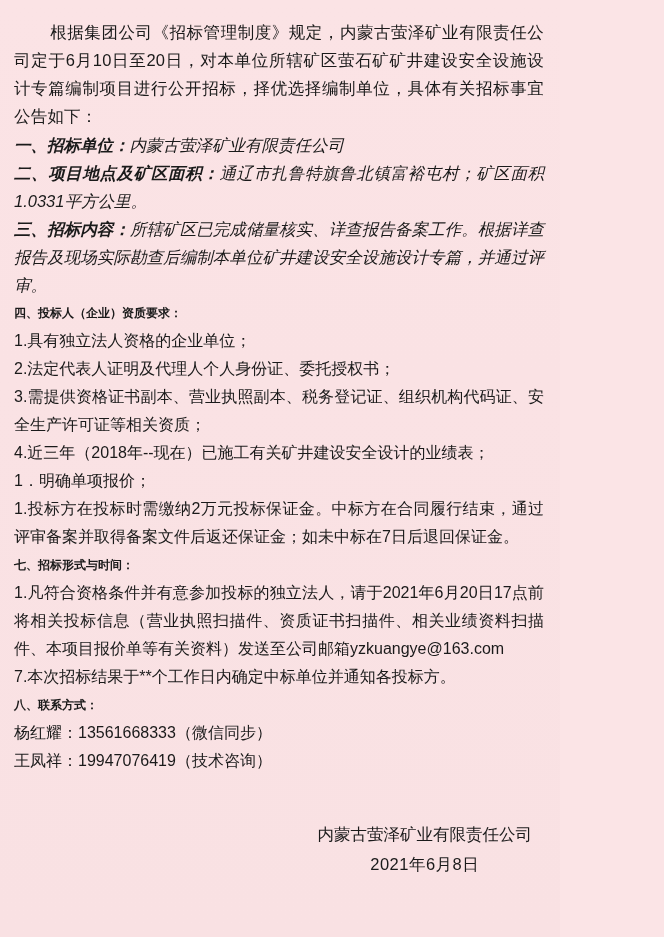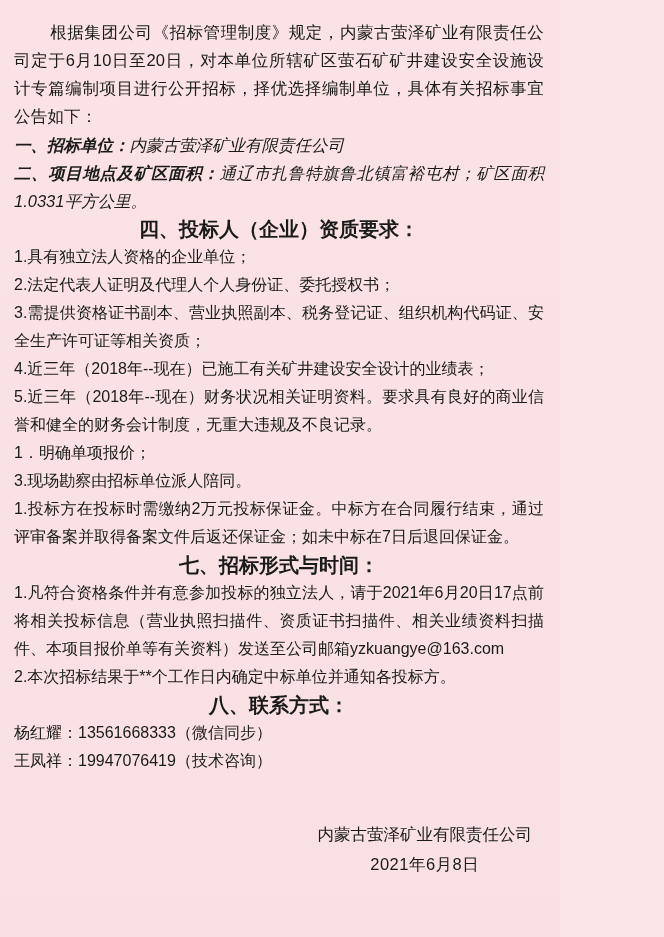--- a/index.html
+++ b/index.html
@@ -31,24 +31,23 @@
     text-justify: inter-ideograph;
   }
   .indent {
     text-indent: 2.2em;
   }
   .bold {
     font-weight: bold;
   }
   .sec-head {
     font-weight: bold;
-    font-size: 20px;
+    font-size: 12px;
     line-height: 28px;
     margin: 0;
-    text-align: center;
   }
   .item {
     font-size: 16px;
     line-height: 28px;
     margin: 0;
     text-align: justify;
     text-justify: inter-ideograph;
   }
   .mixed-head {
     font-size: 16.5px;
@@ -78,36 +77,35 @@
 <body>
 
 <div id="page">
 
   <p class="para indent">根据集团公司《招标管理制度》规定，内蒙古萤泽矿业有限责任公司定于6月10日至20日，对本单位所辖矿区萤石矿矿井建设安全设施设计专篇编制项目进行公开招标，择优选择编制单位，具体有关招标事宜公告如下：</p>
 
   <p class="mixed-head"><span class="bold">一、招标单位：</span><span>内蒙古萤泽矿业有限责任公司</span></p>
 
   <p class="mixed-head"><span class="bold">二、项目地点及矿区面积：</span><span>通辽市扎鲁特旗鲁北镇富裕屯村；矿区面积1.0331平方公里。</span></p>
 
+  <p class="mixed-head"><span class="bold">三、招标内容：</span><span>所辖矿区已完成储量核实、详查报告备案工作。根据详查报告及现场实际勘查后编制本单位矿井建设安全设施设计专篇，并通过评审。</span></p>
 
   <p class="sec-head">四、投标人（企业）资质要求：</p>
   <p class="item">1.具有独立法人资格的企业单位；</p>
   <p class="item">2.法定代表人证明及代理人个人身份证、委托授权书；</p>
   <p class="item">3.需提供资格证书副本、营业执照副本、税务登记证、组织机构代码证、安全生产许可证等相关资质；</p>
   <p class="item">4.近三年（2018年--现在）已施工有关矿井建设安全设计的业绩表；</p>
-  <p class="item">5.近三年（2018年--现在）财务状况相关证明资料。要求具有良好的商业信誉和健全的财务会计制度，无重大违规及不良记录。</p>
 
   <p class="item">1．明确单项报价；</p>
-  <p class="item">3.现场勘察由招标单位派人陪同。</p>
 
   <p class="item">1.投标方在投标时需缴纳2万元投标保证金。中标方在合同履行结束，通过评审备案并取得备案文件后返还保证金；如未中标在7日后退回保证金。</p>
 
   <p class="sec-head">七、招标形式与时间：</p>
   <p class="item">1.凡符合资格条件并有意参加投标的独立法人，请于2021年6月20日17点前将相关投标信息（营业执照扫描件、资质证书扫描件、相关业绩资料扫描件、本项目报价单等有关资料）发送至公司邮箱yzkuangye@163.com</p>
-  <p class="item">2.本次招标结果于**个工作日内确定中标单位并通知各投标方。</p>
+  <p class="item">7.本次招标结果于**个工作日内确定中标单位并通知各投标方。</p>
 
   <p class="sec-head">八、联系方式：</p>
   <p class="item">杨红耀：13561668333（微信同步）</p>
   <p class="item">王凤祥：19947076419（技术咨询）</p>
 
   <div class="sign">
     <div>内蒙古萤泽矿业有限责任公司</div>
     <div class="date">2021年6月8日</div>
   </div>
 

